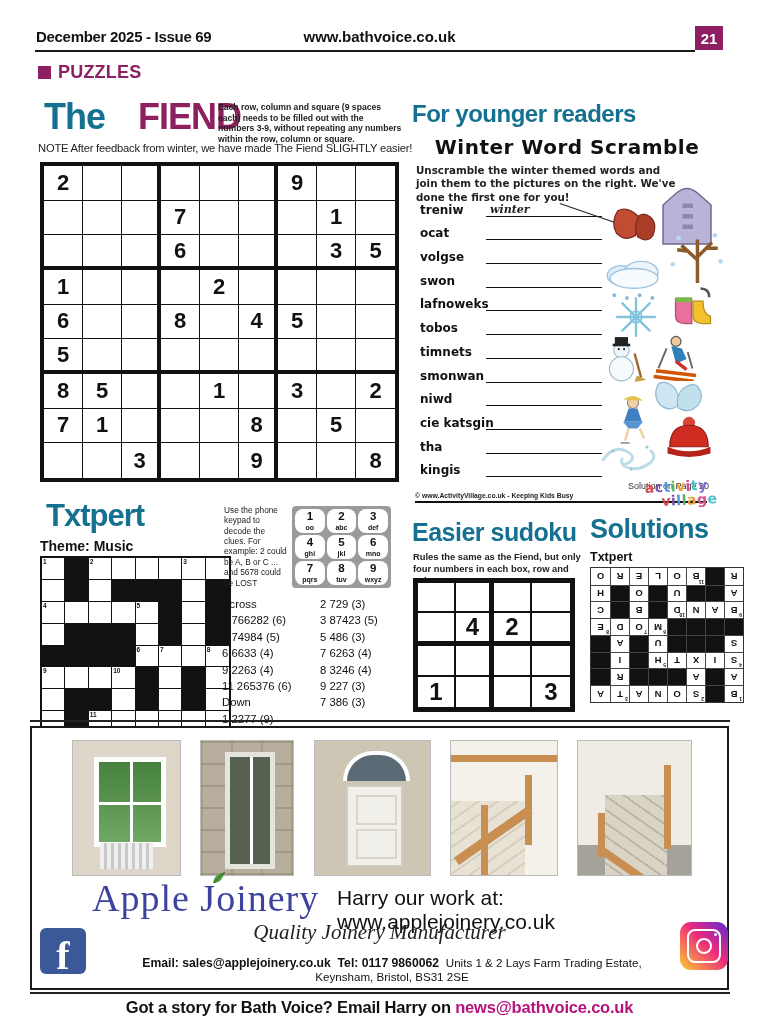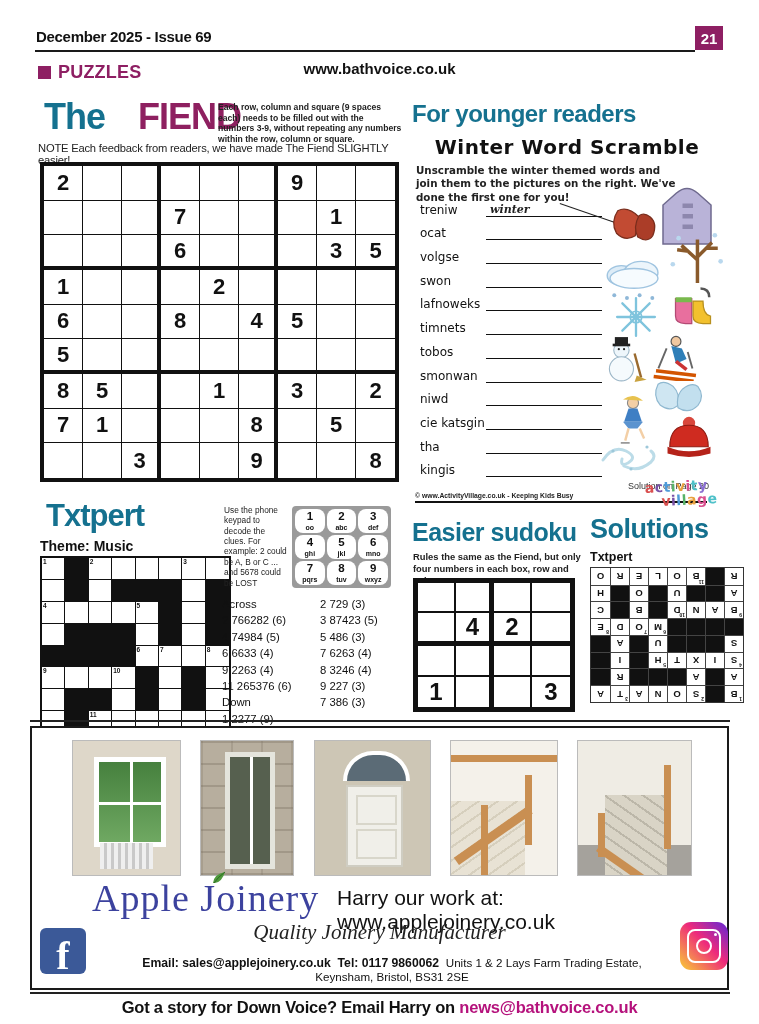--- a/index.html
+++ b/index.html
@@ -1,20 +1,20 @@
 <!DOCTYPE html>
 <html><head>
 <meta charset="utf-8">
 <style>
   html,body{margin:0;padding:0;background:#e9e9e9;}
   .page{position:relative;width:759px;height:1024px;background:#fff;overflow:hidden;
         font-family:"Liberation Sans",sans-serif;color:#111;}
   
   .hdr-issue{position:absolute;left:36px;top:28px;font-size:15px;font-weight:700;letter-spacing:-.3px;}
-  .hdr-site{position:absolute;left:0;right:0;top:28px;text-align:center;font-size:15px;font-weight:700;margin-top:32px;}
+  .hdr-site{position:absolute;left:0;right:0;top:28px;text-align:center;font-size:15px;font-weight:700;}
   .hdr-rule{position:absolute;left:35px;top:50px;width:660px;height:2px;background:#1a1a1a;}
   .hdr-page{position:absolute;left:695px;top:26px;width:28px;height:24px;background:#8e1f63;color:#fff;
             font-size:15px;font-weight:700;display:flex;align-items:center;justify-content:center;}
   .puzzles-row{position:absolute;left:38px;top:62px;display:flex;align-items:center;gap:7px;}
   .puzzles-sq{width:13px;height:13px;background:#8e1f63;}
   .puzzles-tx{font-size:18px;font-weight:800;color:#8e1f63;letter-spacing:.2px;}
   
   .fiend-the{position:absolute;left:44px;top:96px;font-size:36px;font-weight:800;color:#15718f;letter-spacing:-1px;}
   .fiend-name{position:absolute;left:138px;top:96px;font-size:36px;font-weight:800;color:#8e2060;letter-spacing:-1px;}
   .fiend-instr{position:absolute;left:218px;top:102px;width:184px;font-size:8.6px;line-height:1.25;font-weight:700;color:#222;}
@@ -23,21 +23,21 @@
               display:grid;grid-template-columns:repeat(9,1fr);grid-template-rows:repeat(9,1fr);background:#fff;}
   .fcell{display:flex;align-items:center;justify-content:center;font-size:22px;font-weight:700;color:#111;}
   
   .sc-head{position:absolute;left:412px;top:100px;font-size:24px;font-weight:800;color:#15718f;letter-spacing:-.5px;}
   .sc-title{position:absolute;left:412px;top:135px;width:310px;text-align:center;font-size:20px;font-weight:700;
             font-family:"DejaVu Sans",sans-serif;letter-spacing:.5px;}
   .sc-intro{position:absolute;left:416px;top:164px;width:268px;font-size:10.3px;line-height:1.3;font-weight:700;
             color:#222;font-family:"DejaVu Sans",sans-serif;}
   .word-list{position:absolute;left:420px;top:193px;width:182px;}
   .wrow{display:flex;align-items:flex-end;height:23.7px;}
-  .wword{width:66px;font-size:12px;font-weight:400;font-family:"DejaVu Sans",sans-serif;white-space:nowrap;}
+  .wword{width:66px;font-size:12px;font-weight:700;font-family:"DejaVu Sans",sans-serif;white-space:nowrap;}
   .wline{flex:1;border-bottom:1.6px solid #111;height:14px;position:relative;}
   .wanswer{position:absolute;left:4px;bottom:0;font-size:11px;font-style:italic;font-weight:700;
            font-family:"DejaVu Serif",serif;color:#222;}
   .connector{position:absolute;left:560px;top:203px;width:92px;border-top:1.6px solid #222;
              transform:rotate(19deg);transform-origin:left top;}
   .pics{position:absolute;left:593px;top:182px;width:158px;height:300px;}
   .pic{position:absolute;}
   .sc-copy{position:absolute;left:415px;top:492px;width:292px;border-bottom:2px solid #111;font-size:6.8px;
            font-weight:700;color:#222;padding-bottom:2px;}
   .sc-sol{position:absolute;left:628px;top:481px;font-size:9px;color:#333;}
@@ -127,21 +127,21 @@
   <div class="hdr-rule"></div>
   <div class="hdr-page">21</div>
   <div class="puzzles-row">
     <div class="puzzles-sq"></div>
     <div class="puzzles-tx">PUZZLES</div>
   </div>
 
   <div class="fiend-the">The</div>
   <div class="fiend-name">FIEND</div>
   <div class="fiend-instr">Each row, column and square (9 spaces each) needs to be filled out with the numbers 3-9, without repeating any numbers within the row, column or square.</div>
-  <div class="fiend-note">NOTE Each feedback from readers, we have made The Fiend SLIGHTLY easier!</div>
+  <div class="fiend-note">NOTE After feedback from winter, we have made The Fiend SLIGHTLY easier!</div>
   <div class="fiend-grid" id="fiend-grid">
       <div class="fcell" style="border-right: 1.5px solid rgb(17, 17, 17); border-bottom: 1.5px solid rgb(17, 17, 17);">2</div>
       <div class="fcell" style="border-right: 1.5px solid rgb(17, 17, 17); border-bottom: 1.5px solid rgb(17, 17, 17);"></div>
       <div class="fcell" style="border-right: 4px solid rgb(17, 17, 17); border-bottom: 1.5px solid rgb(17, 17, 17);"></div>
       <div class="fcell" style="border-right: 1.5px solid rgb(17, 17, 17); border-bottom: 1.5px solid rgb(17, 17, 17);"></div>
       <div class="fcell" style="border-right: 1.5px solid rgb(17, 17, 17); border-bottom: 1.5px solid rgb(17, 17, 17);"></div>
       <div class="fcell" style="border-right: 4px solid rgb(17, 17, 17); border-bottom: 1.5px solid rgb(17, 17, 17);"></div>
       <div class="fcell" style="border-right: 1.5px solid rgb(17, 17, 17); border-bottom: 1.5px solid rgb(17, 17, 17);">9</div>
       <div class="fcell" style="border-right: 1.5px solid rgb(17, 17, 17); border-bottom: 1.5px solid rgb(17, 17, 17);"></div>
       <div class="fcell" style="border-bottom: 1.5px solid rgb(17, 17, 17);"></div>
@@ -239,25 +239,25 @@
       </div>
       <div class="wrow">
         <span class="wword">swon</span>
         <div class="wline"></div>
       </div>
       <div class="wrow">
         <span class="wword">lafnoweks</span>
         <div class="wline"></div>
       </div>
       <div class="wrow">
+        <span class="wword">tobos</span>
+        <div class="wline"></div>
+      </div>
+      <div class="wrow">
         <span class="wword">timnets</span>
-        <div class="wline"></div>
-      </div>
-      <div class="wrow">
-        <span class="wword">tobos</span>
         <div class="wline"></div>
       </div>
       <div class="wrow">
         <span class="wword">smonwan</span>
         <div class="wline"></div>
       </div>
       <div class="wrow">
         <span class="wword">niwd</span>
         <div class="wline"></div>
       </div>
@@ -661,15 +661,15 @@
       <span class="addr">Units 1 &amp; 2 Lays Farm Trading Estate, Keynsham, Bristol, BS31 2SE</span>
     </div>
     <div class="fb">f</div>
     <div class="ig">
         <div class="ig-cam"></div>
       </div>
   </div>
 
   <div class="ft-rule"></div>
   <div class="footer">
-    <span>Got a story for Down Voice? Email Harry on </span><span class="mail">news@bathvoice.co.uk</span>
+    <span>Got a story for Bath Voice? Email Harry on </span><span class="mail">news@bathvoice.co.uk</span>
   </div>
 </div>
 
 </body></html>

